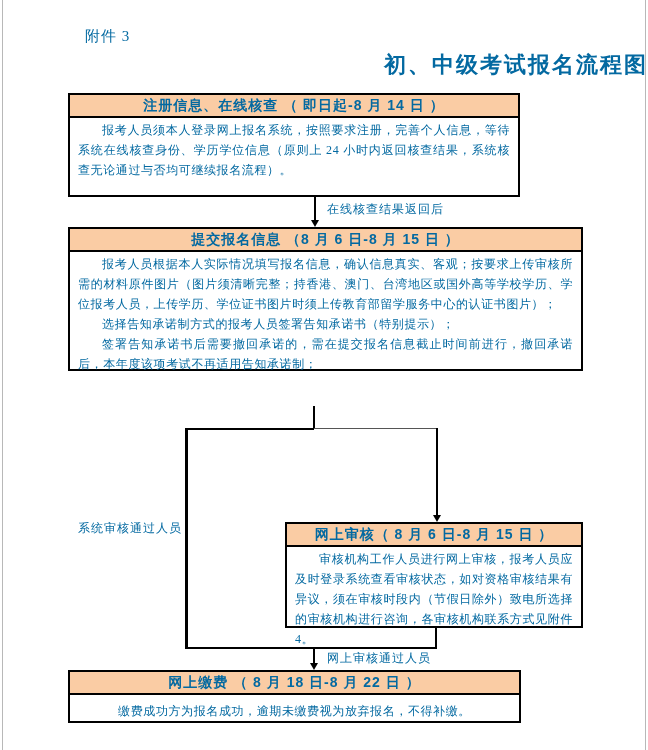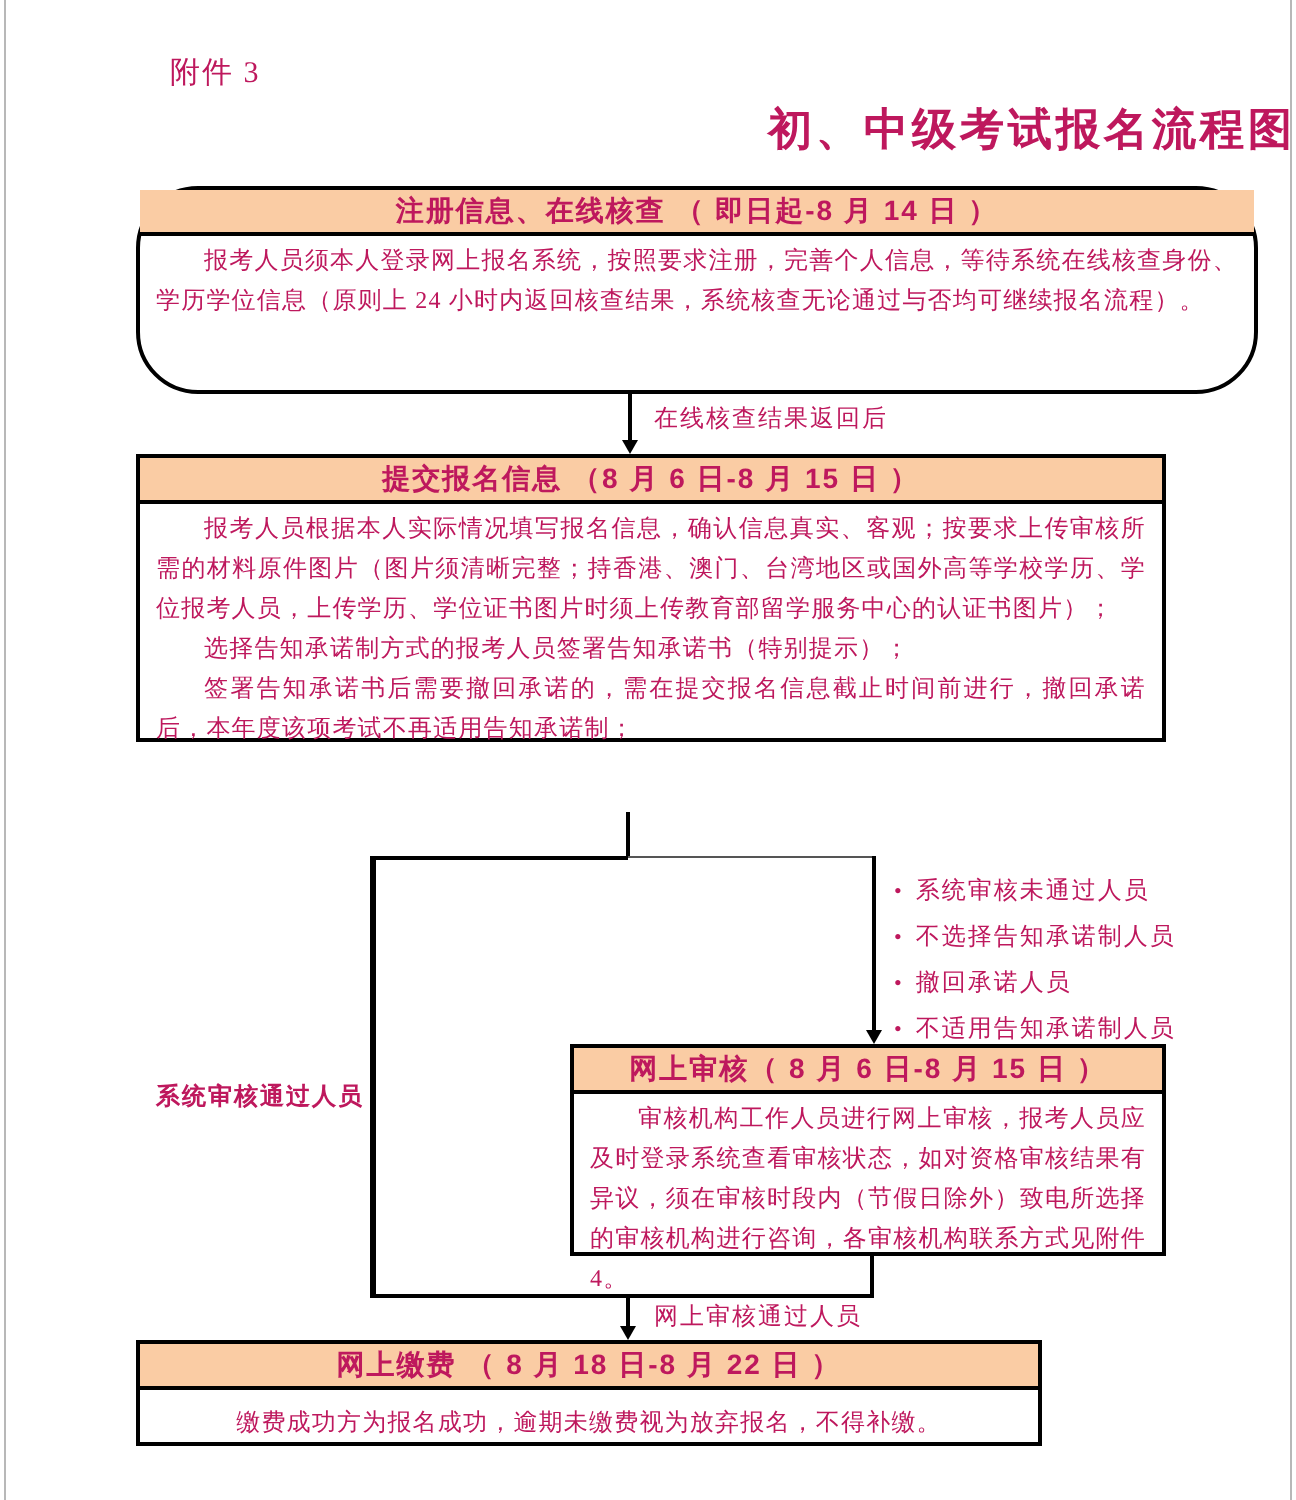--- a/index.html
+++ b/index.html
@@ -1,18 +1,18 @@
 <!DOCTYPE html>
 <html><head>
 <meta charset="utf-8">
 <style>
   html,body{margin:0;padding:0;background:#ffffff;}
   .canvas{
     position:relative;width:648px;height:750px;background:#ffffff;overflow:hidden;
-    font-family:"Liberation Serif","DejaVu Serif",serif;color:#be185d;
+    font-family:"Liberation Serif","DejaVu Serif",serif;color:#0369a1;
   }
   .page-edge{position:absolute;top:0;bottom:0;width:1px;background:#b8b8b8;}
   .attachment{position:absolute;left:85px;top:27px;font-size:15px;letter-spacing:1px;}
   .doc-title{position:absolute;left:0;right:0;top:50px;text-align:right;
     font-size:22px;font-weight:bold;letter-spacing:2px;
     font-family:Liberation Serif, serif;}
   .flow-box{position:absolute;border:2px solid #000;background:#fff;box-sizing:border-box;}
   .flow-box .hd{
     background:#FACCA4;border-bottom:2px solid #000;text-align:center;
     font-weight:bold;font-size:14px;letter-spacing:1px;line-height:21px;height:21px;
@@ -39,21 +39,21 @@
 <body>
 
 <div class="canvas">
 
   <div class="page-edge" style="left:2px;"></div>
   <div class="page-edge" style="left:645px;"></div>
 
   <div class="attachment">附件 3</div>
   <div class="doc-title">初、中级考试报名流程图</div>
 
-  <div class="flow-box" style="left:68px;top:93px;width:561px;height:104px;border-radius:31px;">
+  <div class="flow-box" style="left:68px;top:93px;width:452px;height:104px;">
     <div class="hd">注册信息、在线核查 （ 即日起-8 月 14 日 ）</div>
     <div class="bd">
       <p><span>报考人员须本人登录网上报名系统，按照要求注册，完善个人信息，等待系统在线核查身份、学历学位信息（原则上 24 小时内返回核查结果，系统核查无论通过与否均可继续报名流程）。</span></p>
     </div>
   </div>
 
   <div class="vline" style="left:314px;top:197px;height:24px;"></div>
   <div class="arrow-head" style="left:311px;top:220px;"></div>
   <div class="flow-label" style="left:327px;top:201px;">在线核查结果返回后</div>
 
@@ -69,28 +69,22 @@
   <div class="vline" style="left:313px;top:406px;height:22px;"></div>
 
   <div class="hline" style="left:185px;top:428px;width:129px;"></div>
   <div class="hline thin" style="left:314px;top:428px;width:123px;"></div>
 
   <div class="vline thick" style="left:185px;top:428px;height:219px;"></div>
 
   <div class="vline" style="left:436px;top:428px;height:88px;"></div>
   <div class="arrow-head" style="left:433px;top:515px;"></div>
 
-  <div class="bullet-list">
-    <div class="bullet-item"><span class="dot">•</span><span>系统审核未通过人员</span></div>
-    <div class="bullet-item"><span class="dot">•</span><span>不选择告知承诺制人员</span></div>
-    <div class="bullet-item"><span class="dot">•</span><span>撤回承诺人员</span></div>
-    <div class="bullet-item"><span class="dot">•</span><span>不适用告知承诺制人员</span></div>
-  </div>
 
-  <div class="flow-label" style="left:78px;top:540px;font-weight:bold;">系统审核通过人员</div>
+  <div class="flow-label" style="left:78px;top:520px;">系统审核通过人员</div>
 
   <div class="flow-box" style="left:285px;top:522px;width:298px;height:106px;">
     <div class="hd">网上审核（ 8 月 6 日-8 月 15 日 ）</div>
     <div class="bd">
       <p>审核机构工作人员进行网上审核，报考人员应及时登录系统查看审核状态，如对资格审核结果有异议，须在审核时段内（节假日除外）致电所选择的审核机构进行咨询，各审核机构联系方式见附件 4。</p>
     </div>
   </div>
 
   <div class="vline" style="left:435px;top:628px;height:19px;"></div>
   <div class="hline" style="left:185px;top:647px;width:252px;"></div>

